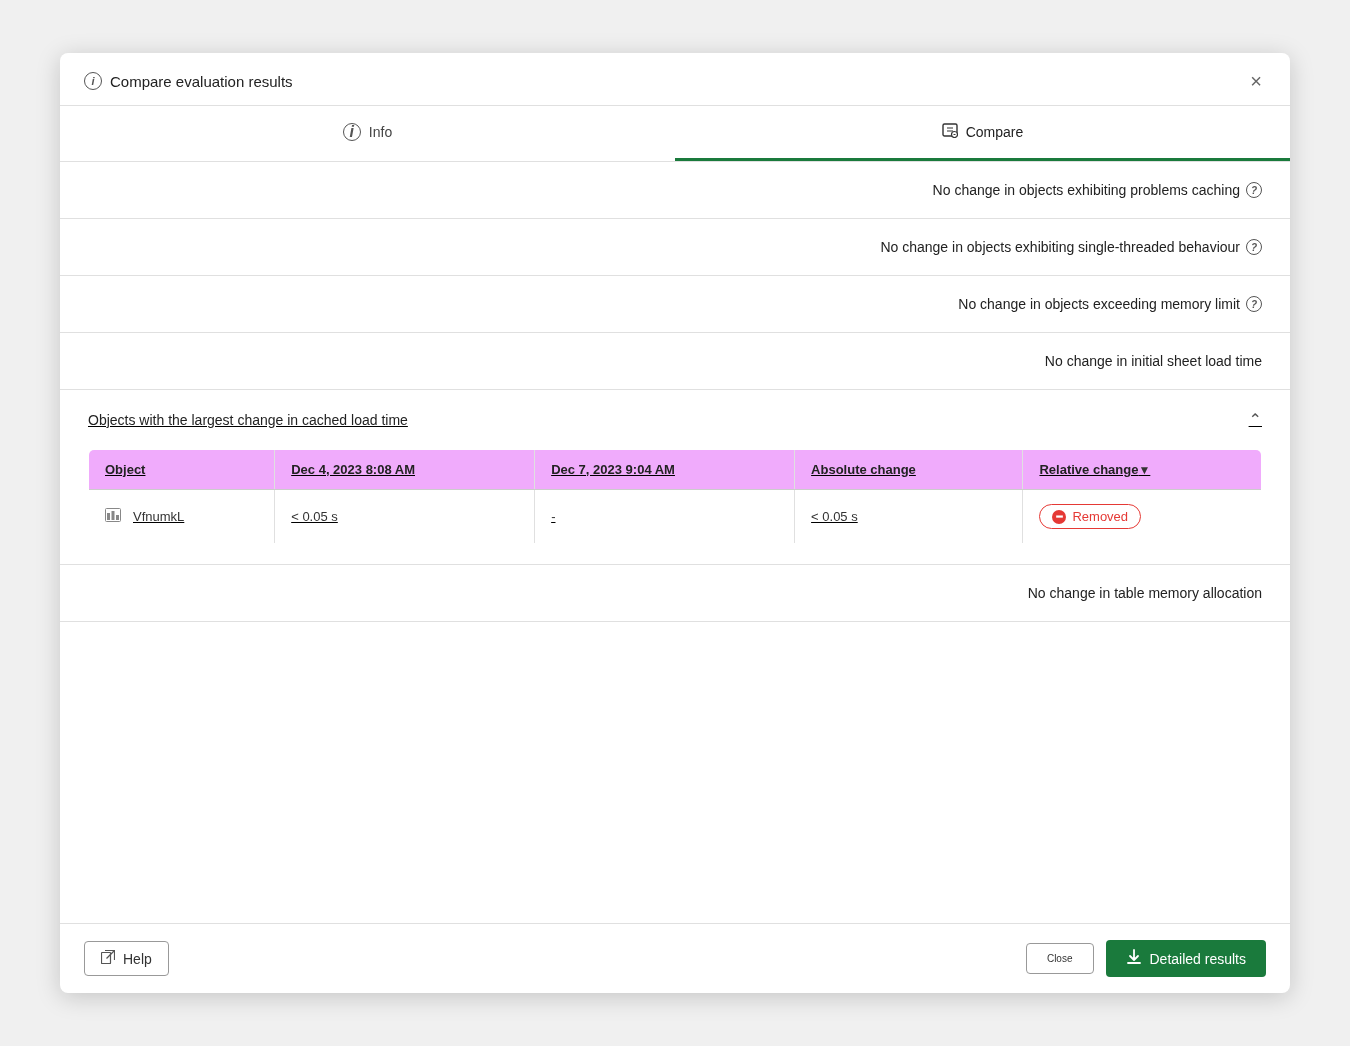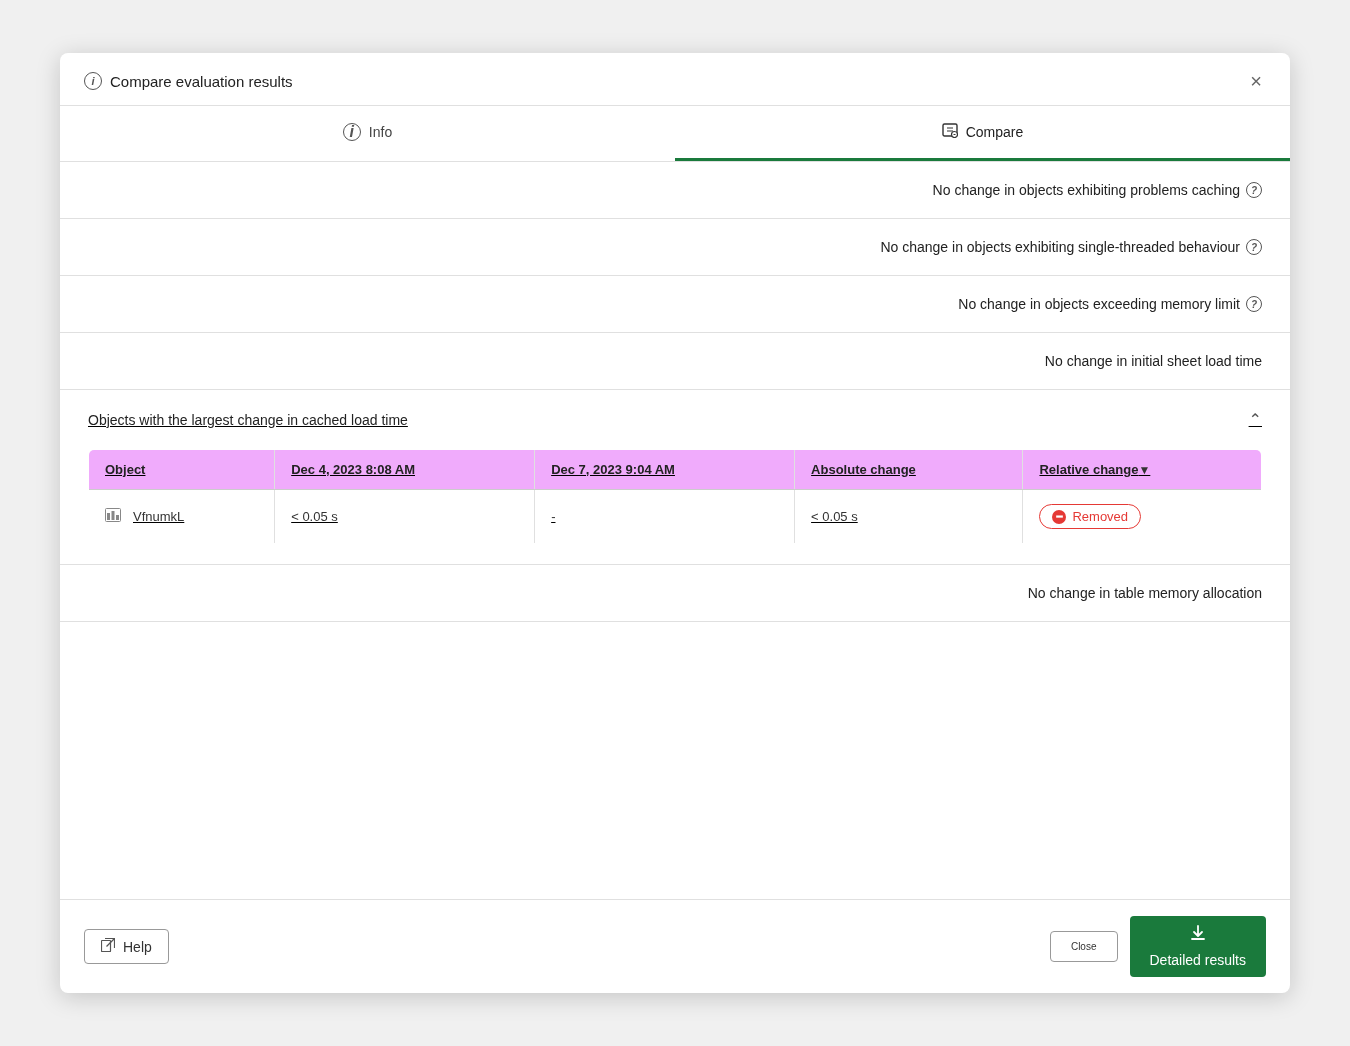--- a/index.html
+++ b/index.html
@@ -249,21 +249,20 @@
       align-items: center;
       gap: 8px;
       border: none;
       border-radius: 4px;
       background: #1a7a3c;
       padding: 9px 20px;
       font-size: 14px;
       color: #fff;
       cursor: pointer;
       font-weight: 500;
-      flex-direction: column;
     }
   </style>
 </head>
 <body>
 
 <div class="dialog">
 
   <div class="dialog-header">
     <div class="dialog-title">
       <span class="info-circle">i</span>

